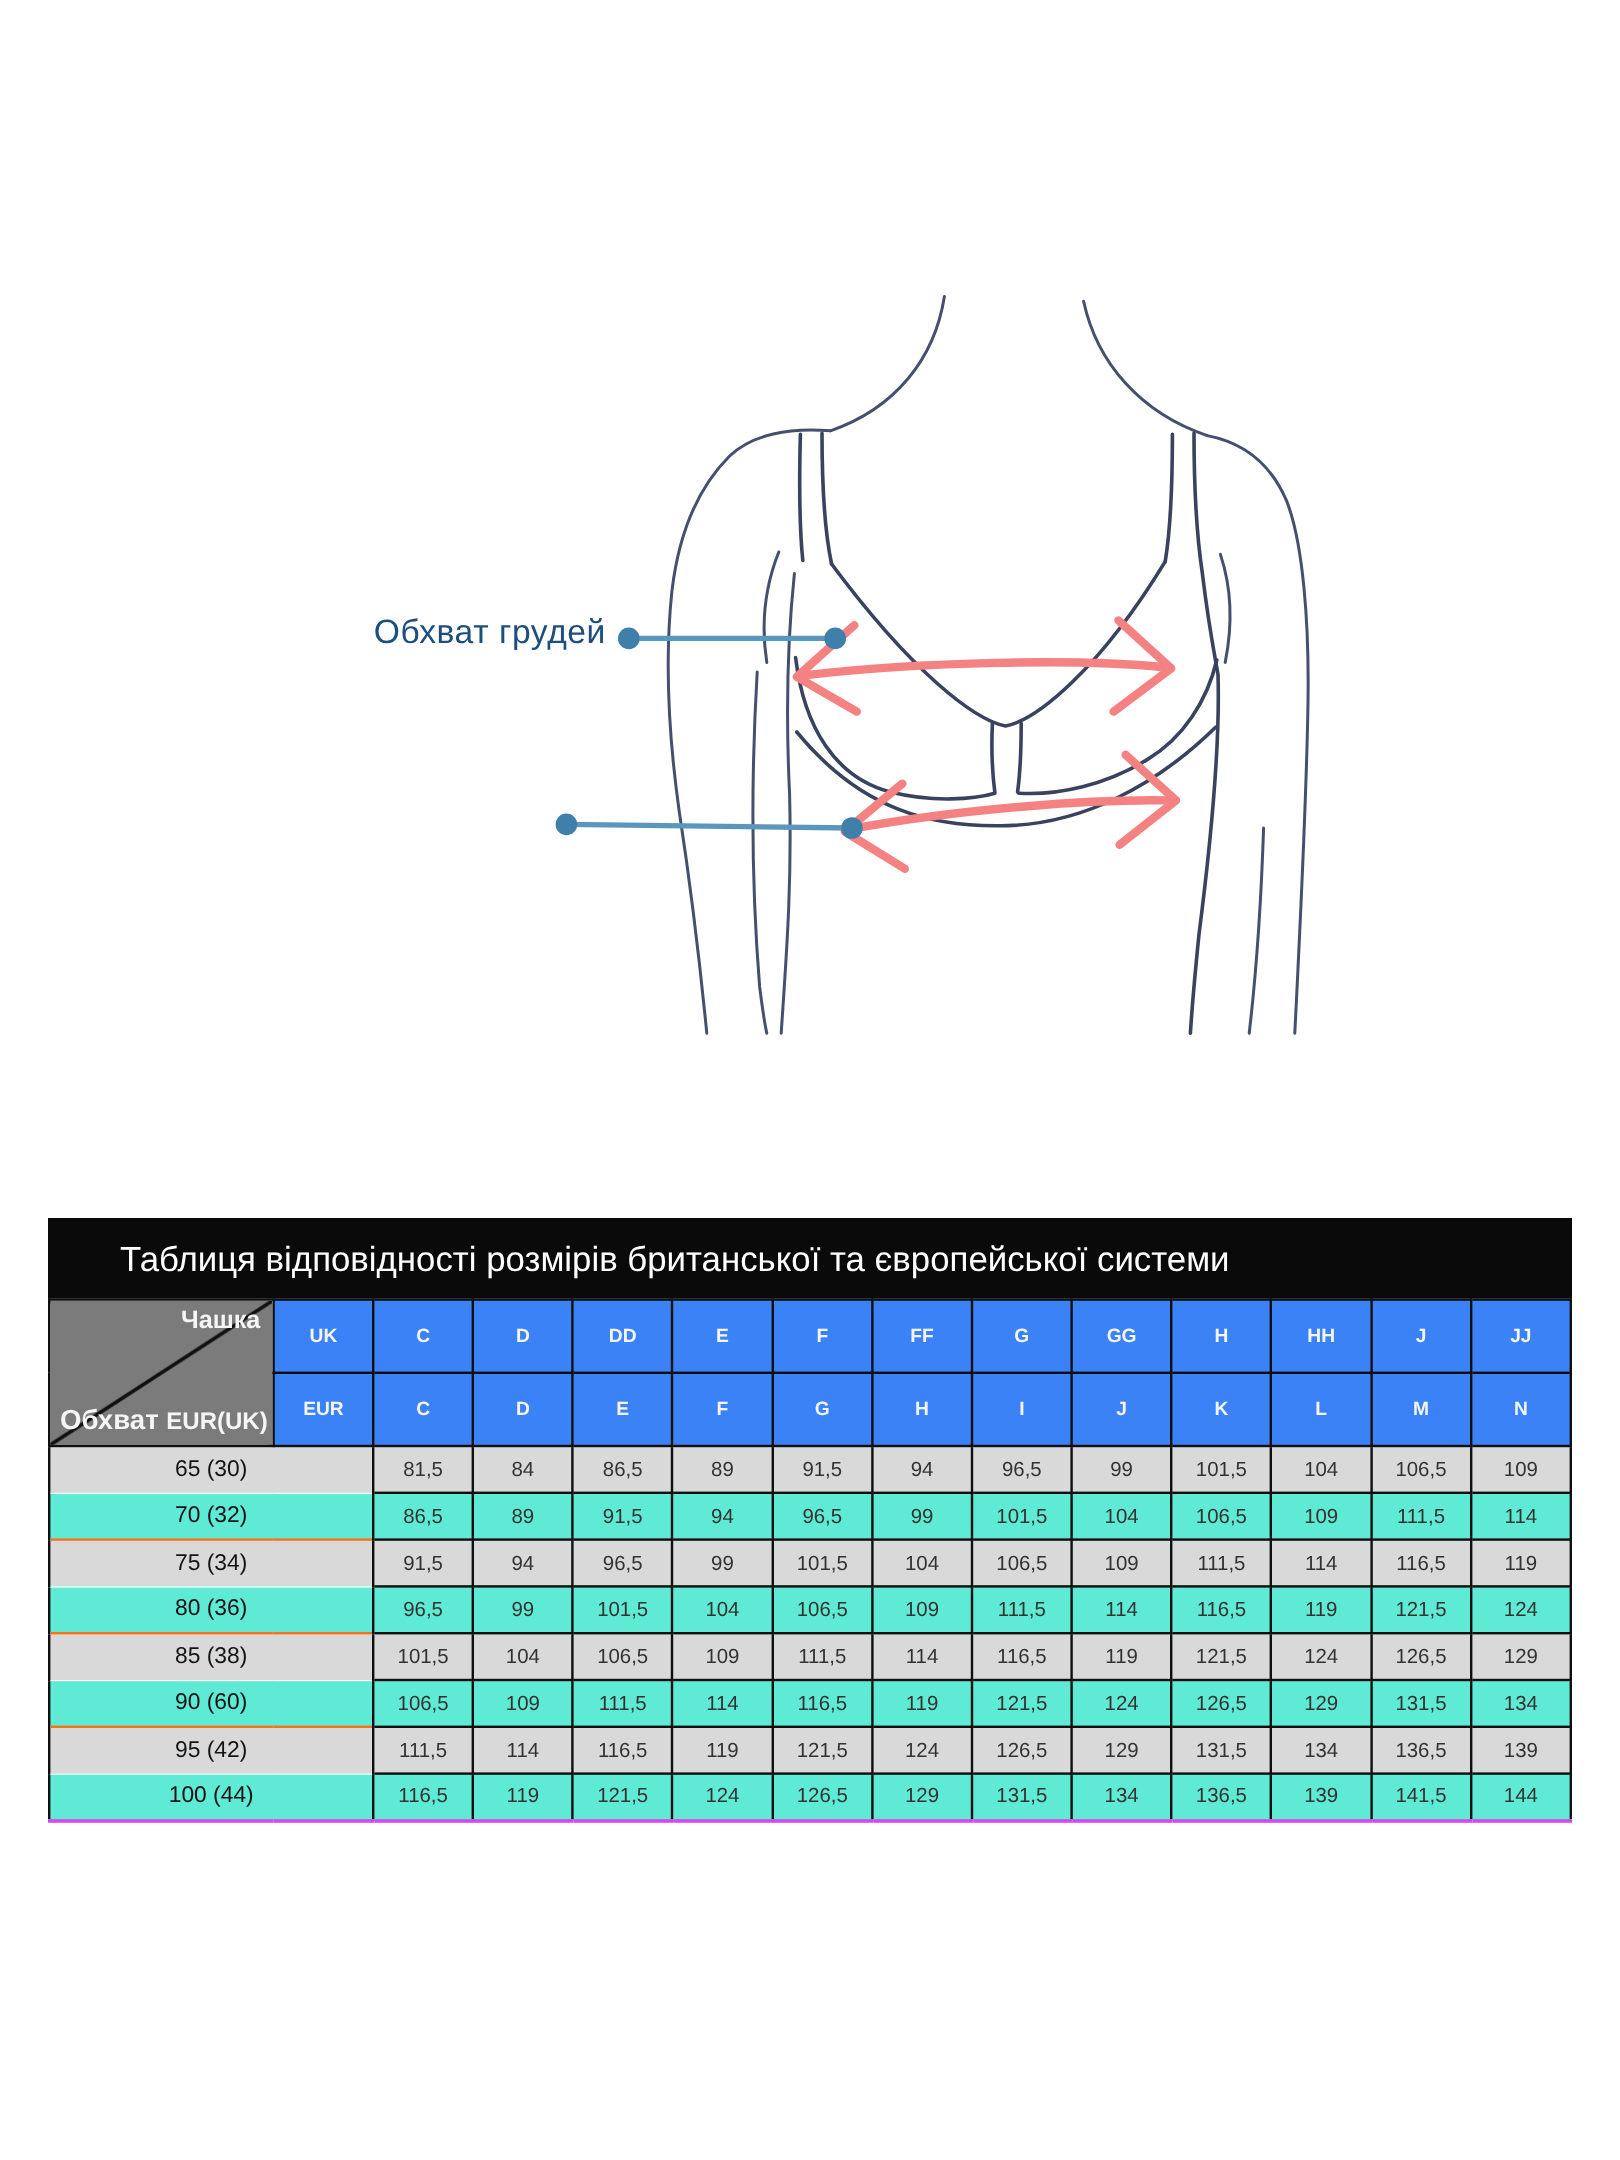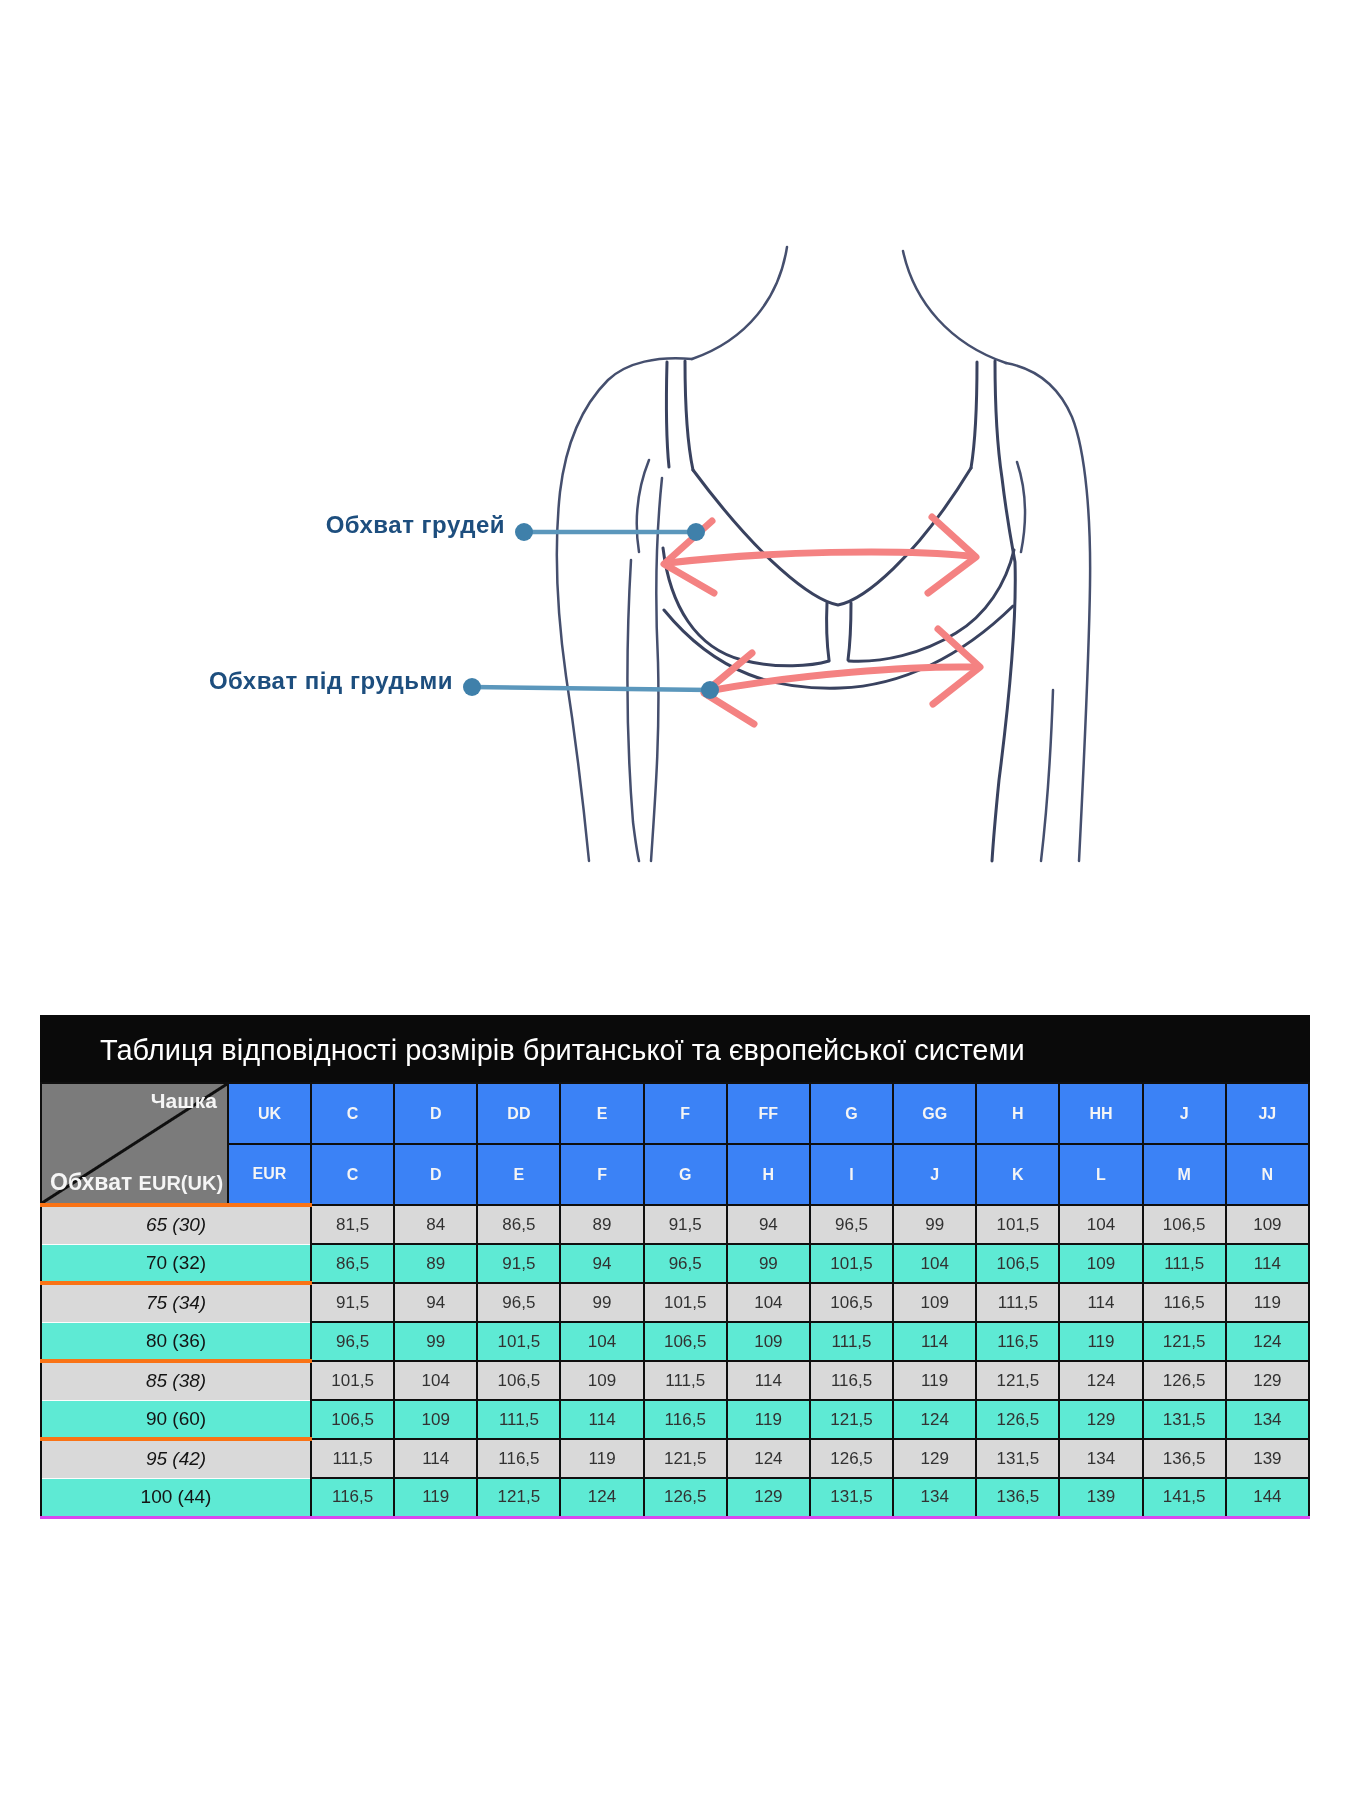--- a/index.html
+++ b/index.html
@@ -1,20 +1,20 @@
 <!DOCTYPE html>
 <html><head>
 <meta charset="utf-8">
 <style>
   html,body{margin:0;padding:0;background:#ffffff;}
   .page{position:relative;width:1350px;height:1800px;background:#fff;overflow:hidden;
         font-family:"Liberation Sans",sans-serif;}
   .fig{position:absolute;left:0;top:0;}
-  .callout-label{position:absolute;color:#1d4e7e;font-size:24px;white-space:nowrap;
-        font-weight:700;letter-spacing:.5px;}
+  .callout-label{position:absolute;color:#1d4e7e;font-size:28px;white-space:nowrap;
+        font-weight:400;letter-spacing:.5px;}
   #bust-label{top:511px;right:845px;}
   #underbust-label{top:667px;right:897px;}
 
   .size-table{position:absolute;left:40px;top:1015px;width:1270px;}
   .table-title{background:#0a0a0a;color:#ffffff;height:67px;line-height:67px;
         font-size:29px;font-weight:normal;padding-left:58px;box-sizing:border-box;
         border:2px solid #0a0a0a;}
   table.grid{border-collapse:collapse;width:1270px;table-layout:fixed;}
   table.grid th,table.grid td{padding:0;text-align:center;vertical-align:middle;}
   thead tr{height:61px;}
@@ -27,21 +27,21 @@
           #0f0f0f calc(50% + 1px),rgba(0,0,0,0) calc(50% + 2px));}
   .cup-lbl{position:absolute;top:5px;right:10px;color:#f5f5f5;font-size:21px;font-weight:bold;}
   .girth-lbl{position:absolute;bottom:7px;left:8px;color:#f5f5f5;font-size:23px;
         font-weight:bold;white-space:nowrap;}
   .girth-note{font-size:20px;}
   td.band{border-left:2px solid #0f0f0f;border-right:2px solid #0f0f0f;
         font-size:19px;color:#141414;}
   td.val{border:2px solid #0f0f0f;font-size:17px;color:#323232;}
   tr.shade td{background:#d9d9d9;}
   tr.plain td{background:#5eead4;}
-  tr.shade td.band{border-bottom:1px solid #fdfdfd;border-top:4px solid #f97316;font-style:italic;}
+  tr.shade td.band{border-bottom:1px solid #fdfdfd;border-top:2px solid #f97316;}
   tbody tr:last-child td{border-bottom:3px solid #d946ef;}
 </style>
 </head>
 <body>
 
 <div class="page">
 
   <svg class="fig" viewBox="0 0 1350 880" width="1350" height="880">
     <g fill="none" stroke="#454f6e" stroke-width="2.5" stroke-linecap="round">
       <path d="M787,247 C779,298 747,340 692,359"></path>
@@ -82,21 +82,20 @@
       <circle cx="696" cy="532" r="9" fill="#3f80aa"></circle>
     </g>
     <g>
       <line x1="472" y1="687" x2="710" y2="690" stroke="#5b97bc" stroke-width="4.5"></line>
       <circle cx="472" cy="687" r="9" fill="#3f80aa"></circle>
       <circle cx="710" cy="690" r="9" fill="#3f80aa"></circle>
     </g>
   </svg>
 
   <div class="callout-label" id="bust-label">Обхват грудей</div>
-  <div class="callout-label" id="underbust-label">Обхват під грудьми</div>
 
   <div class="size-table">
     <div class="table-title">Таблиця відповідності розмірів британської та європейської системи</div>
     <table class="grid">
       <colgroup>
         <col style="width:187px">
           <col style="width:83px">
         <col>
           <col>
           <col>

